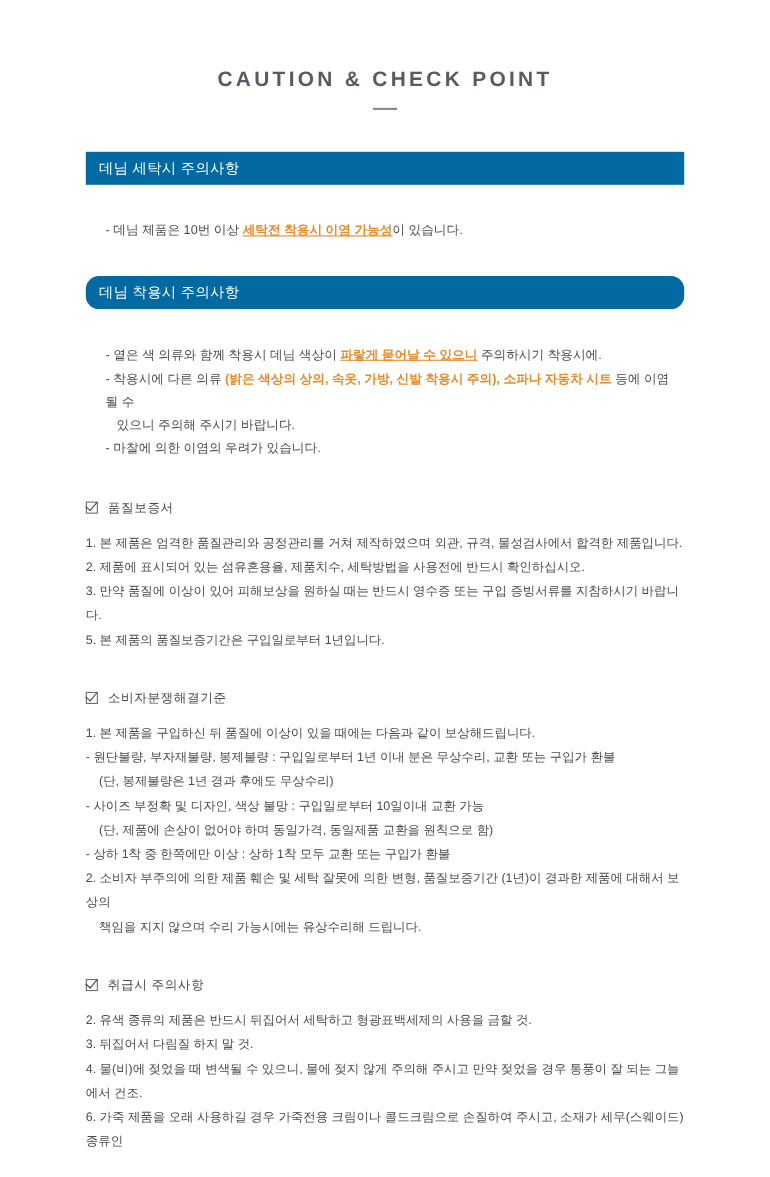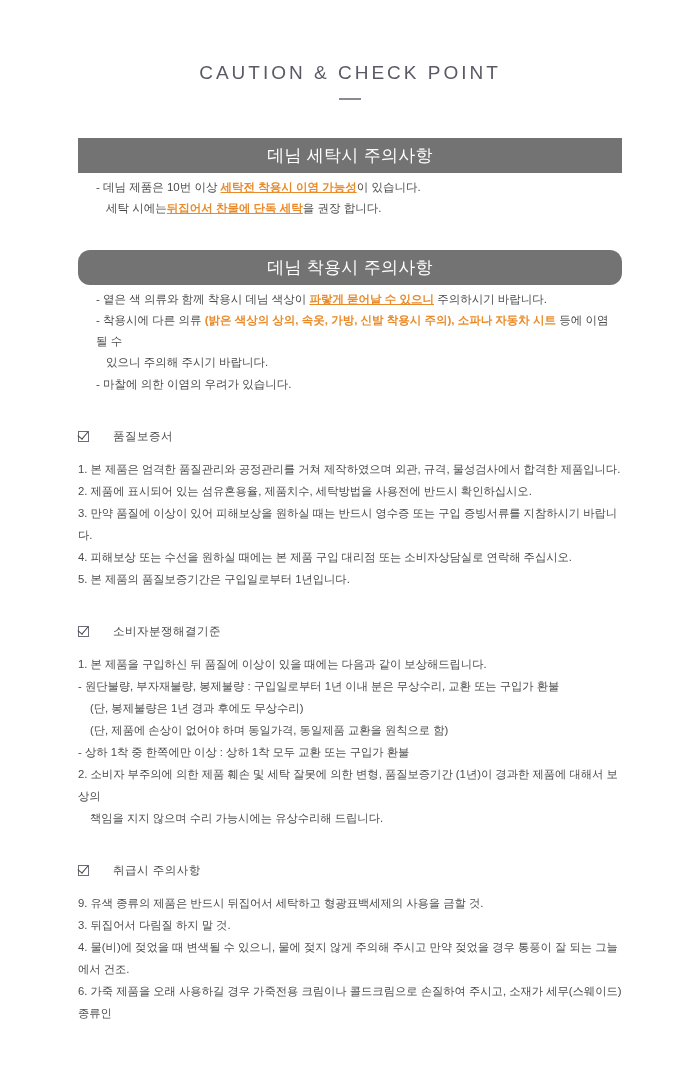--- a/index.html
+++ b/index.html
@@ -20,44 +20,43 @@
     width: 700px;
     height: 1070px;
     position: relative;
     padding: 0;
   }
   .main-title {
     text-align: center;
     font-size: 19px;
     letter-spacing: 3px;
     color: #5a5a66;
-    font-weight: 400;
+    font-weight: 700;
     padding-top: 62px;
   }
   .title-rule {
     width: 22px;
     height: 2px;
     background: #8a8a95;
     margin: 14px auto 0 auto;
   }
   .content {
     padding: 0 78px 0 78px;
   }
   .section-bar {
-    background: #737373;
+    background: #0369a1;
     color: #ffffff;
-    font-size: 17px;
+    font-size: 13px;
     padding: 6px 12px;
     margin-top: 38px;
     letter-spacing: 0.3px;
-    text-align: center;
   }
   .section-bar.second { margin-top: 30px; border-radius: 12px; }
   .bullet-block {
-    margin-top: 4px;
+    margin-top: 32px;
     padding-left: 18px;
     font-size: 11.5px;
     line-height: 1.85;
     color: #4a4a4a;
   }
   .bullet-line { white-space: normal; }
   .bullet-line .ind { padding-left: 10px; display: inline-block; }
   .em-orange {
     color: #e98b2a;
     font-weight: bold;
@@ -67,21 +66,21 @@
     color: #e98b2a;
     font-weight: bold;
     text-align: right;
   }
   .chk-heading {
     margin-top: 34px;
     font-size: 11.5px;
     color: #4a4a4a;
     display: flex;
     align-items: center;
-    gap: 24px;
+    gap: 9px;
   }
   .chk-box {
     display: inline-block;
     width: 11px;
     height: 11px;
     border: 1px solid #6d6d78;
     position: relative;
     flex: 0 0 auto;
   }
   .chk-box:after {
@@ -113,73 +112,70 @@
   <div class="main-title">CAUTION &amp; CHECK POINT</div>
   <div class="title-rule"></div>
 
   <div class="content">
 
     <div class="section-bar">데님 세탁시 주의사항</div>
     <div class="bullet-block">
       <div class="bullet-line">
         <span>- 데님 제품은 10번 이상 </span><span class="em-orange">세탁전 착용시 이염 가능성</span><span>이 있습니다.</span>
       </div>
-      <div class="bullet-line">
-        <span class="ind">세탁 시에는 </span><span class="em-orange">뒤집어서 찬물에 단독 세탁</span><span>을 권장 합니다.</span>
-      </div>
     </div>
 
     <div class="section-bar second">데님 착용시 주의사항</div>
     <div class="bullet-block">
       <div class="bullet-line">
-        <span>- 옅은 색 의류와 함께 착용시 데님 색상이 </span><span class="em-orange">파랗게 묻어날 수 있으니</span><span> 주의하시기 바랍니다.</span>
+        <span>- 옅은 색 의류와 함께 착용시 데님 색상이 </span><span class="em-orange">파랗게 묻어날 수 있으니</span><span> 주의하시기 착용시에.</span>
       </div>
       <div class="bullet-line">
         <span>- 착용시에 다른 의류 </span><span class="em-orange-plain">(밝은 색상의 상의, 속옷, 가방, 신발 착용시 주의), 소파나 자동차 시트</span><span> 등에 이염 될 수</span>
       </div>
       <div class="bullet-line">
         <span class="ind">있으니 주의해 주시기 바랍니다.</span>
       </div>
       <div class="bullet-line">
         <span>- 마찰에 의한 이염의 우려가 있습니다.</span>
       </div>
     </div>
 
     <div class="chk-heading">
       <span class="chk-box"></span>
       <span class="label">품질보증서</span>
     </div>
     <div class="list-block">
       <div class="row"><span>1.  본 제품은 엄격한 품질관리와 공정관리를 거쳐 제작하였으며 외관, 규격, 물성검사에서 합격한 제품입니다.</span></div>
       <div class="row"><span>2. 제품에 표시되어 있는 섬유혼용율, 제품치수, 세탁방법을 사용전에 반드시 확인하십시오.</span></div>
       <div class="row"><span>3.  만약 품질에 이상이 있어 피해보상을 원하실 때는 반드시 영수증 또는 구입 증빙서류를 지참하시기 바랍니다.</span></div>
-      <div class="row"><span>4.  피해보상 또는 수선을 원하실 때에는 본 제품 구입 대리점 또는 소비자상담실로 연락해 주십시오.</span></div>
       <div class="row"><span>5.  본 제품의 품질보증기간은 구입일로부터 1년입니다.</span></div>
     </div>
 
     <div class="chk-heading">
       <span class="chk-box"></span>
       <span class="label">소비자분쟁해결기준</span>
     </div>
     <div class="list-block">
       <div class="row"><span>1. 본 제품을 구입하신 뒤 품질에 이상이 있을 때에는 다음과 같이 보상해드립니다.</span></div>
       <div class="row"><span>- 원단불량, 부자재불량, 봉제불량 : 구입일로부터 1년 이내 분은 무상수리, 교환 또는 구입가 환불</span></div>
       <div class="row"><span class="ind2">(단, 봉제불량은 1년 경과 후에도 무상수리)</span></div>
+      <div class="row"><span>- 사이즈 부정확 및 디자인, 색상 불망 : 구입일로부터 10일이내 교환 가능</span></div>
       <div class="row"><span class="ind2">(단, 제품에 손상이 없어야 하며 동일가격, 동일제품 교환을 원칙으로 함)</span></div>
       <div class="row"><span>- 상하 1착 중 한쪽에만 이상 : 상하 1착 모두 교환 또는 구입가 환불</span></div>
       <div class="row"><span>2. 소비자 부주의에 의한 제품 훼손 및 세탁 잘못에 의한 변형, 품질보증기간 (1년)이 경과한 제품에 대해서 보상의</span></div>
       <div class="row"><span class="ind2">책임을 지지 않으며 수리 가능시에는 유상수리해 드립니다.</span></div>
     </div>
 
     <div class="chk-heading">
       <span class="chk-box"></span>
       <span class="label">취급시 주의사항</span>
     </div>
     <div class="list-block">
-      <div class="row"><span>9. 유색 종류의 제품은 반드시 뒤집어서 세탁하고 형광표백세제의 사용을 금할 것.</span></div>
+      <div class="row"><span>2. 유색 종류의 제품은 반드시 뒤집어서 세탁하고 형광표백세제의 사용을 금할 것.</span></div>
       <div class="row"><span>3. 뒤집어서 다림질 하지 말 것.</span></div>
       <div class="row"><span>4. 물(비)에 젖었을 때 변색될 수 있으니, 물에 젖지 않게 주의해 주시고 만약 젖었을 경우 통풍이 잘 되는 그늘에서 건조.</span></div>
       <div class="row"><span>6. 가죽 제품을 오래 사용하길 경우 가죽전용 크림이나 콜드크림으로 손질하여 주시고, 소재가 세무(스웨이드) 종류인</span></div>
 
     </div>
 
   </div>
 </div>
 
 </body></html>

